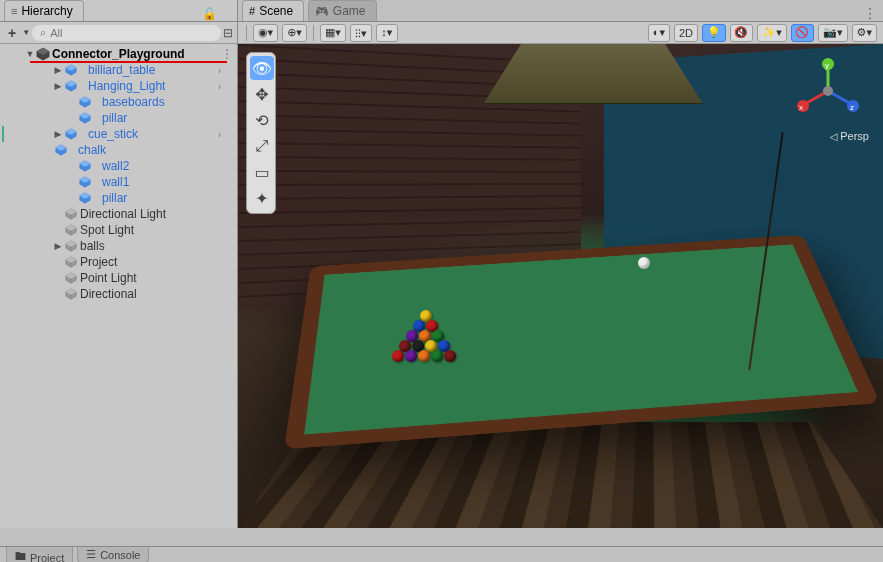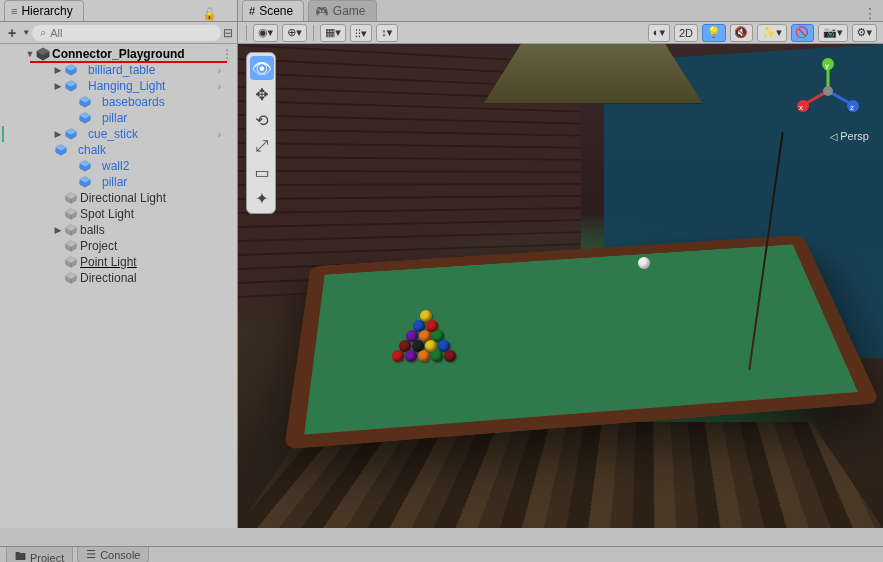--- a/index.html
+++ b/index.html
@@ -193,20 +193,31 @@
           </div>
           <div class="tree-row" style="padding-left: 66px;">
             <span class="foldout"></span>
             <span class="tree-icon cube-icon">
               <svg viewBox="0 0 16 16">
                 <polygon points="8,1 15,5 15,11 8,15 1,11 1,5" fill="#4a8ce0" stroke="#2b6cd4" stroke-width="0.5"></polygon>
                 <polygon points="8,1 15,5 8,9 1,5" fill="#7eb4f5"></polygon>
                 <line x1="8" y1="9" x2="8" y2="15" stroke="#2b6cd4" stroke-width="0.5"></line>
               </svg>
             </span>
+            <span class="label prefab">wall1</span>
+          </div>
+          <div class="tree-row" style="padding-left: 66px;">
+            <span class="foldout"></span>
+            <span class="tree-icon cube-icon">
+              <svg viewBox="0 0 16 16">
+                <polygon points="8,1 15,5 15,11 8,15 1,11 1,5" fill="#4a8ce0" stroke="#2b6cd4" stroke-width="0.5"></polygon>
+                <polygon points="8,1 15,5 8,9 1,5" fill="#7eb4f5"></polygon>
+                <line x1="8" y1="9" x2="8" y2="15" stroke="#2b6cd4" stroke-width="0.5"></line>
+              </svg>
+            </span>
             <span class="label prefab">pillar</span>
           </div>
           <div class="tree-row" style="padding-left: 52px;">
             <span class="foldout"></span>
             <span class="tree-icon cube-icon">
               <svg viewBox="0 0 16 16">
                 <polygon points="8,1 15,5 15,11 8,15 1,11 1,5" fill="#999" stroke="#666" stroke-width="0.5"></polygon>
                 <polygon points="8,1 15,5 8,9 1,5" fill="#bbb"></polygon>
                 <line x1="8" y1="9" x2="8" y2="15" stroke="#666" stroke-width="0.5"></line>
               </svg>
@@ -239,21 +250,21 @@
             <span class="foldout"></span>
             <span class="tree-icon cube-icon">
               <svg viewBox="0 0 16 16">
                 <polygon points="8,1 15,5 15,11 8,15 1,11 1,5" fill="#999" stroke="#666" stroke-width="0.5"></polygon>
                 <polygon points="8,1 15,5 8,9 1,5" fill="#bbb"></polygon>
                 <line x1="8" y1="9" x2="8" y2="15" stroke="#666" stroke-width="0.5"></line>
               </svg>
             </span>
             <span class="label go">Project</span>
           </div>
-          <div class="tree-row" style="padding-left: 52px; text-decoration: underline;">
+          <div class="tree-row" style="padding-left: 52px;">
             <span class="foldout"></span>
             <span class="tree-icon cube-icon">
               <svg viewBox="0 0 16 16">
                 <polygon points="8,1 15,5 15,11 8,15 1,11 1,5" fill="#999" stroke="#666" stroke-width="0.5"></polygon>
                 <polygon points="8,1 15,5 8,9 1,5" fill="#bbb"></polygon>
                 <line x1="8" y1="9" x2="8" y2="15" stroke="#666" stroke-width="0.5"></line>
               </svg>
             </span>
             <span class="label go">Point Light</span>
           </div>

